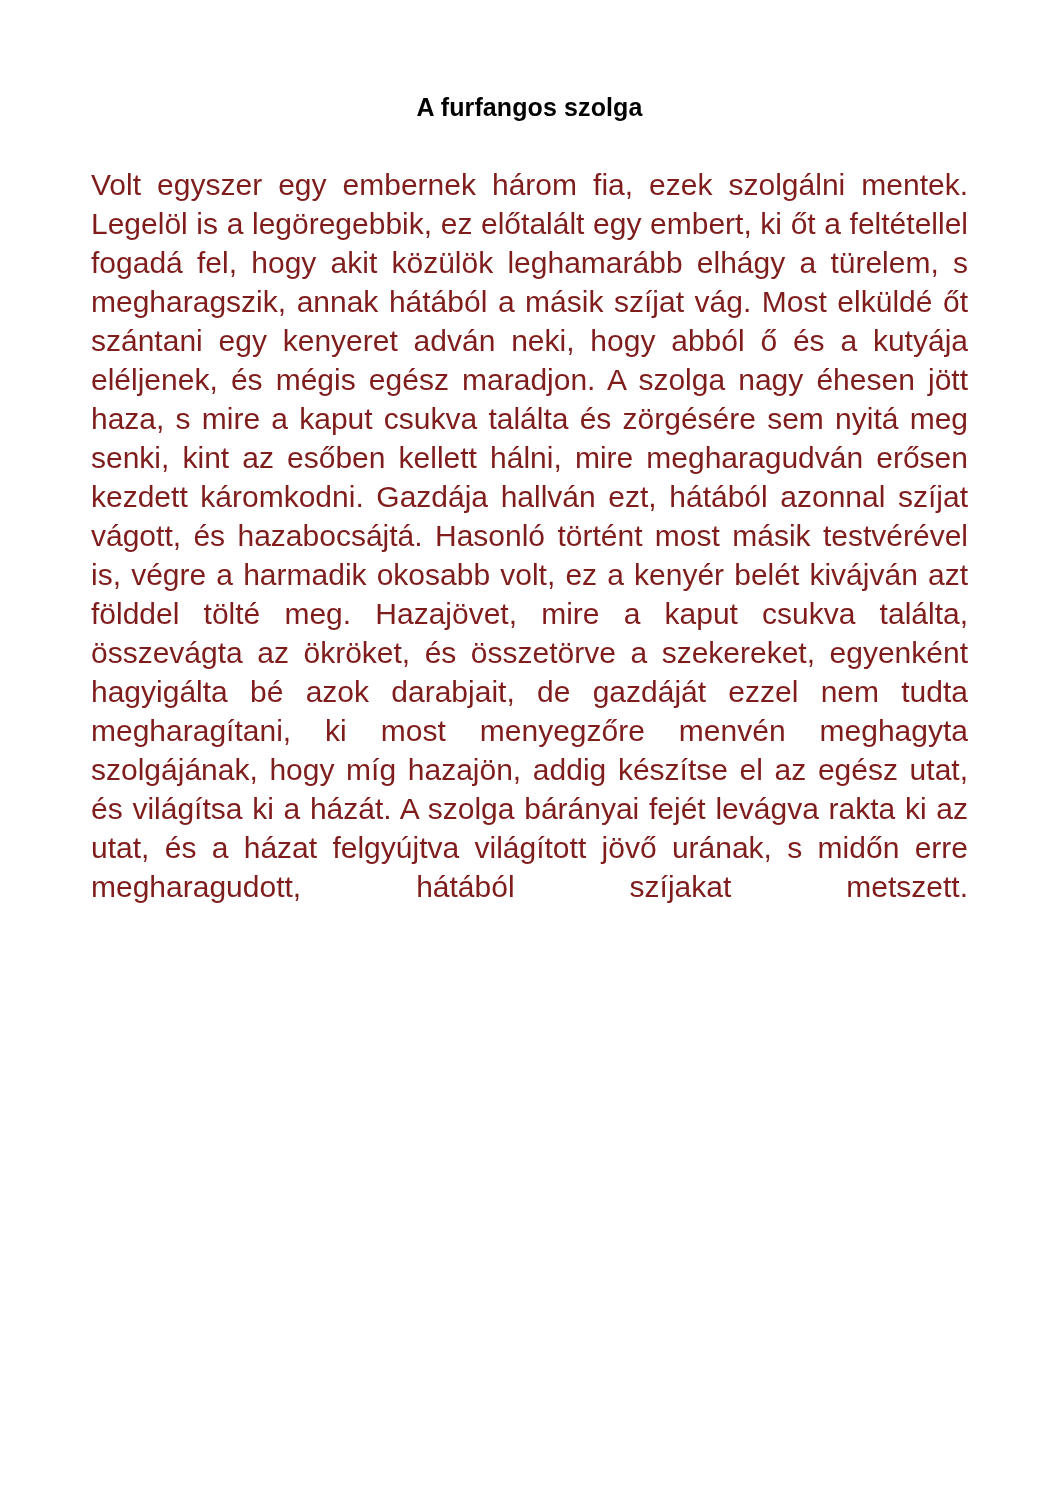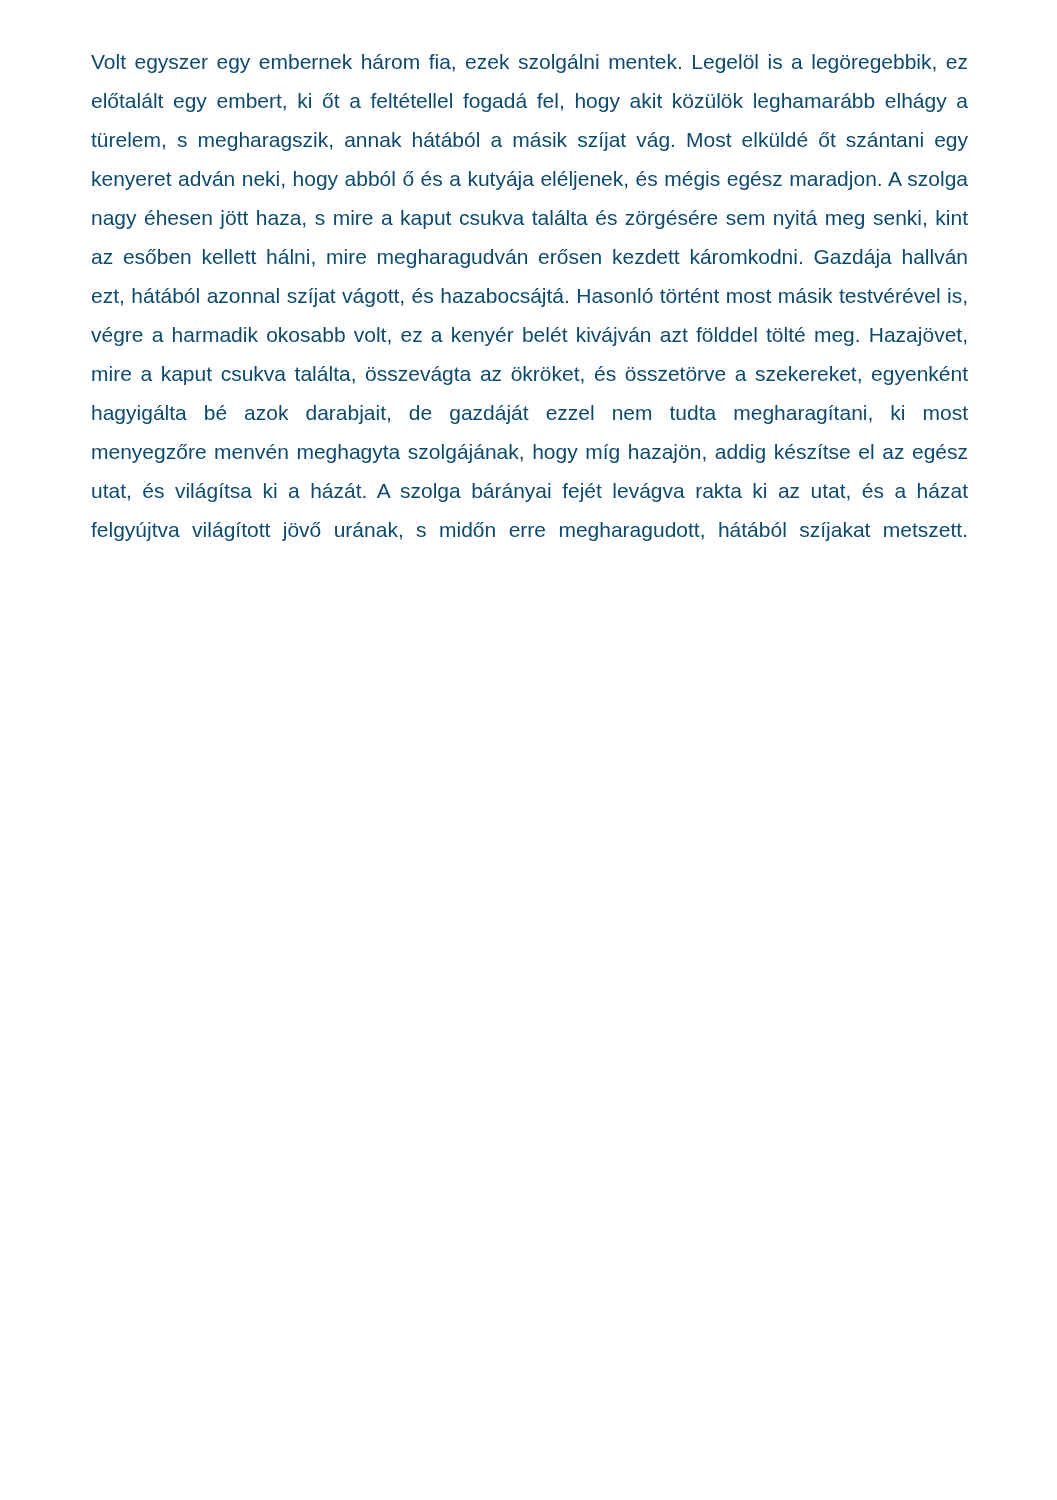--- a/index.html
+++ b/index.html
@@ -38,41 +38,42 @@
     font-weight: bold;
     text-align: center;
     letter-spacing: 0.1px;
     line-height: 1.25;
     color: #000000;
   }
 
   .doc-paragraph {
     margin: 0;
     padding-top: 42px;
-    font-size: 21px;
+    font-size: 30px;
     font-weight: normal;
     line-height: 39px;
     text-align: justify;
     text-justify: inter-word;
-    color: #0c4a6e;
+    color: #7f1d1d;
     hyphens: none;
     -webkit-hyphens: none;
     word-spacing: 0.2px;
   }
 
   
   .doc-paragraph::after {
     content: "";
     display: inline-block;
     width: 100%;
   }
 </style>
 </head>
 <body>
 
 <div class="page">
   <div class="content">
 
+    <h1 class="doc-title">A furfangos szolga</h1>
 
     <p class="doc-paragraph">Volt egyszer egy embernek három fia, ezek szolgálni mentek. Legelöl is a legöregebbik, ez előtalált egy embert, ki őt a feltétellel fogadá fel, hogy akit közülök leghamarább elhágy a türelem, s megharagszik, annak hátából a másik szíjat vág. Most elküldé őt szántani egy kenyeret adván neki, hogy abból ő és a kutyája eléljenek, és mégis egész maradjon. A szolga nagy éhesen jött haza, s mire a kaput csukva találta és zörgésére sem nyitá meg senki, kint az esőben kellett hálni, mire megharagudván erősen kezdett káromkodni. Gazdája hallván ezt, hátából azonnal szíjat vágott, és hazabocsájtá. Hasonló történt most másik testvérével is, végre a harmadik okosabb volt, ez a kenyér belét kivájván azt földdel tölté meg. Hazajövet, mire a kaput csukva találta, összevágta az ökröket, és összetörve a szekereket, egyenként hagyigálta bé azok darabjait, de gazdáját ezzel nem tudta megharagítani, ki most menyegzőre menvén meghagyta szolgájának, hogy míg hazajön, addig készítse el az egész utat, és világítsa ki a házát. A szolga bárányai fejét levágva rakta ki az utat, és a házat felgyújtva világított jövő urának, s midőn erre megharagudott, hátából szíjakat metszett.</p>
 
   </div>
 </div>
 
 </body></html>

